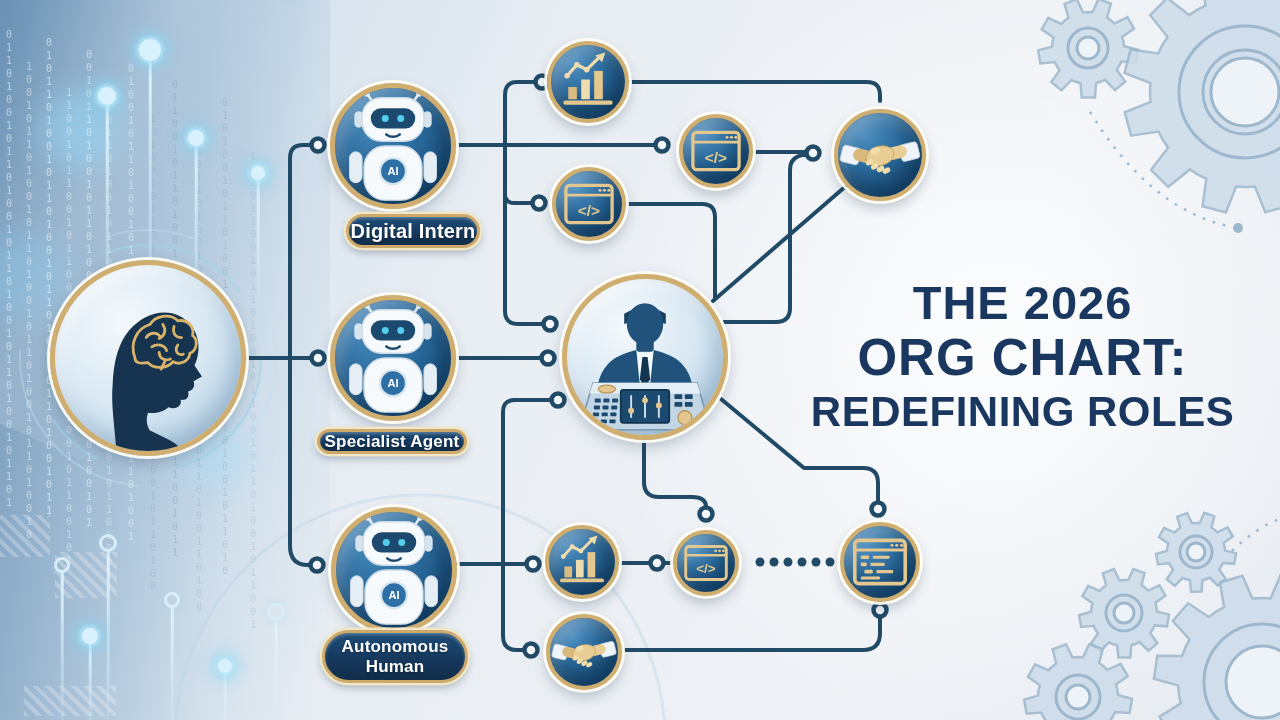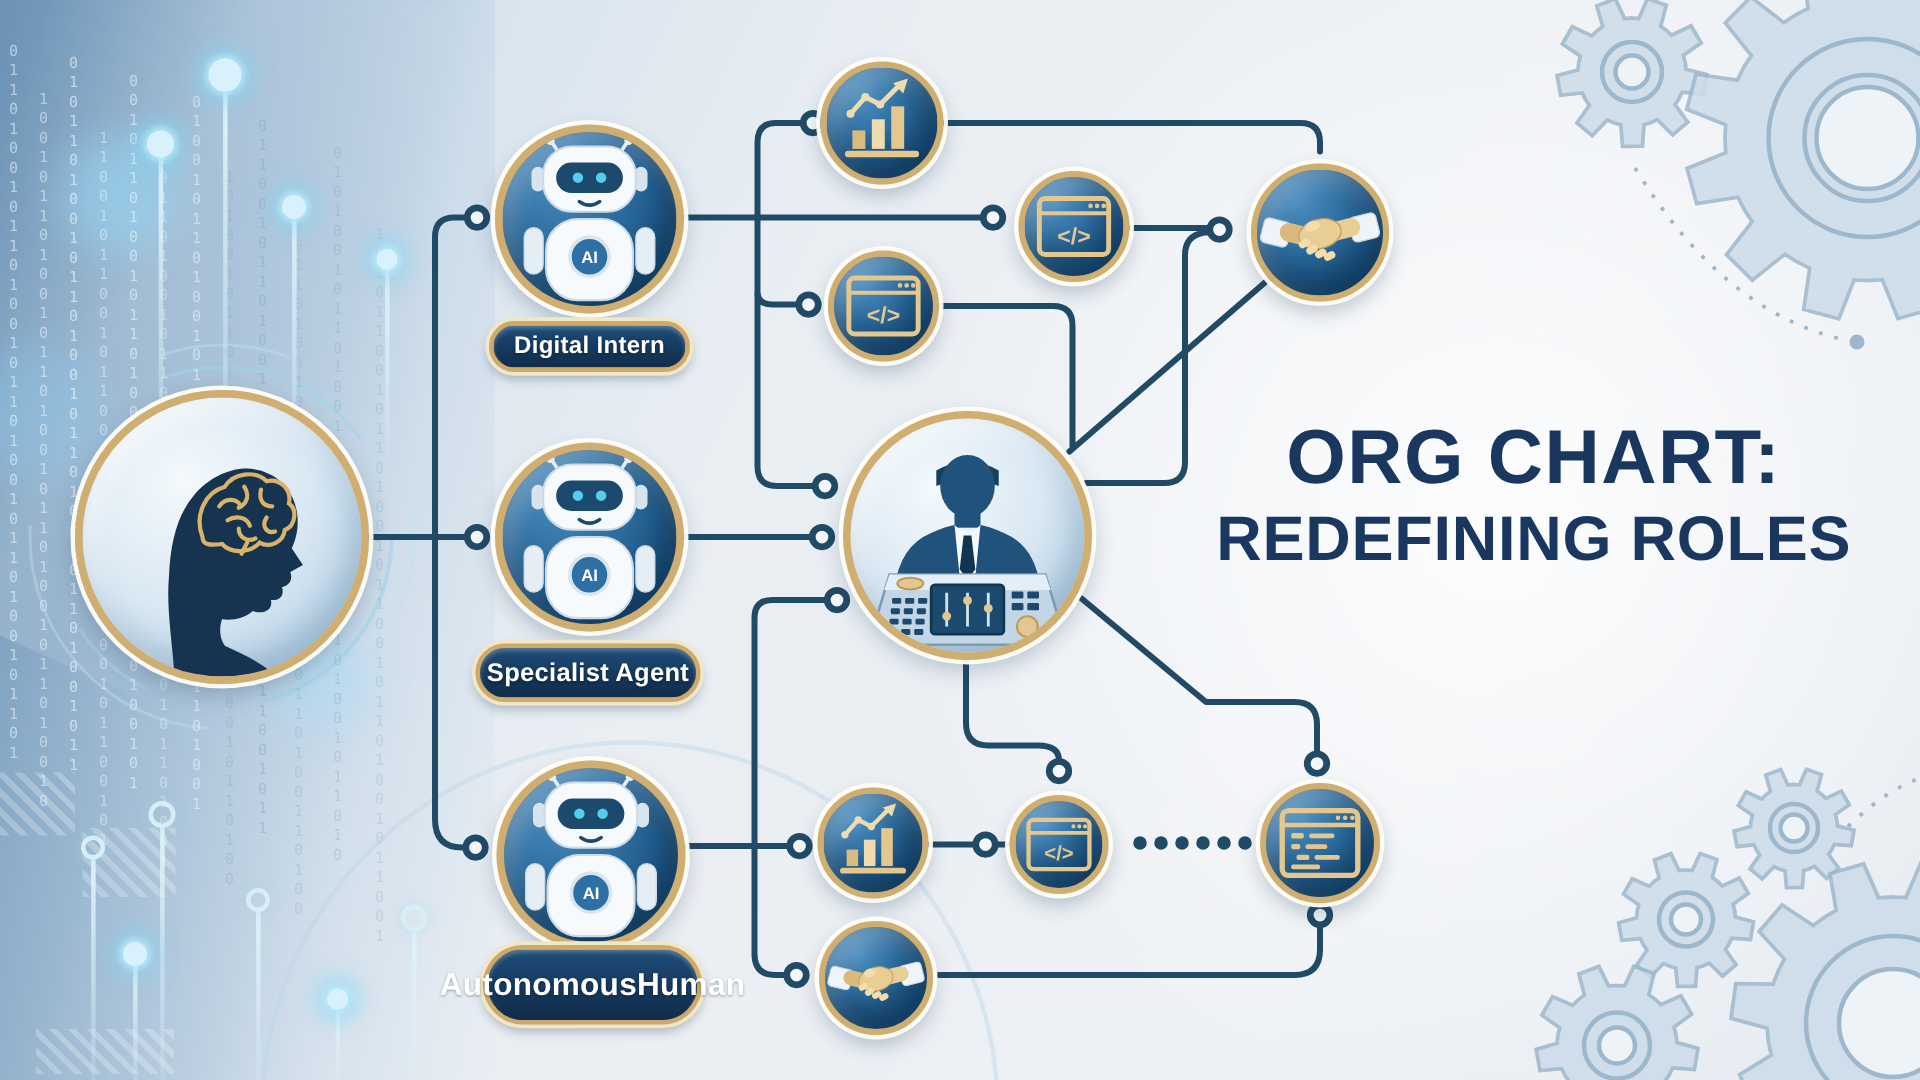--- a/index.html
+++ b/index.html
@@ -232,39 +232,39 @@
         <path d="M118 104 L114 112"></path>
       </g>
     </svg>
   </div>
 
   <div class="circle" style="left:330px;top:83px;width:126px;height:126px">
     <svg viewBox="0 0 120 120">
         <use href="#sym-robot"></use>
       </svg>
   </div>
-  <div class="pill" style="left:326px;top:214px;width:134px;height:34px;font-size:16px">
+  <div class="pill" style="left:346px;top:214px;width:134px;height:34px;font-size:20px">
       <span>Digital Intern</span>
     </div>
 
   <div class="circle" style="left:330px;top:295px;width:126px;height:126px">
     <svg viewBox="0 0 120 120">
         <use href="#sym-robot"></use>
       </svg>
   </div>
-  <div class="pill" style="left:317px;top:429px;width:150px;height:39px;font-size:17px">
+  <div class="pill" style="left:317px;top:429px;width:150px;height:25px;font-size:17px">
       <span>Specialist Agent</span>
     </div>
 
   <div class="circle" style="left:331px;top:507px;width:126px;height:126px">
     <svg viewBox="0 0 120 120">
         <use href="#sym-robot"></use>
       </svg>
   </div>
-  <div class="pill" style="left:322px;top:630px;width:146px;height:53px;font-size:21px;line-height:20px;flex-direction:row">
+  <div class="pill" style="left:322px;top:630px;width:146px;height:53px;font-size:17px;line-height:20px;flex-direction:column">
     <span>Autonomous</span>
     <span>Human</span>
   </div>
 
   <div class="circle light" style="left:562px;top:274px;width:166px;height:166px">
     <svg viewBox="0 0 180 180">
       <path d="M66 40 Q90 26 114 40 L114 52 Q90 42 66 52 Z" fill="#17405f"></path>
       <ellipse cx="90" cy="52" rx="21" ry="24" fill="#20527c"></ellipse>
       <rect x="80" y="70" width="20" height="14" fill="#20527c"></rect>
       <path d="M34 130 Q38 98 62 88 Q74 83 80 82 L90 96 L100 82 Q106 83 118 88 Q142 98 146 130 L146 152 L34 152 Z" fill="#20527c"></path>
@@ -340,20 +340,21 @@
         <use href="#sym-terminal"></use>
       </svg>
   </div>
   <div class="circle" style="left:546px;top:614px;width:76px;height:76px;border-width:4px">
     <svg viewBox="0 0 100 100">
         <use href="#sym-handshake"></use>
       </svg>
   </div>
 
   <div class="title-block">
+    <div class="title-l1">THE 2026</div>
     <div class="title-l2">ORG CHART:</div>
     <div class="title-l3">REDEFINING ROLES</div>
   </div>
 
 <div class="bincol" style="left: 6px; top: 28px; opacity: 0.55; color: rgb(242, 249, 253); z-index: 1;">0
 1
 1
 0
 1
 0

